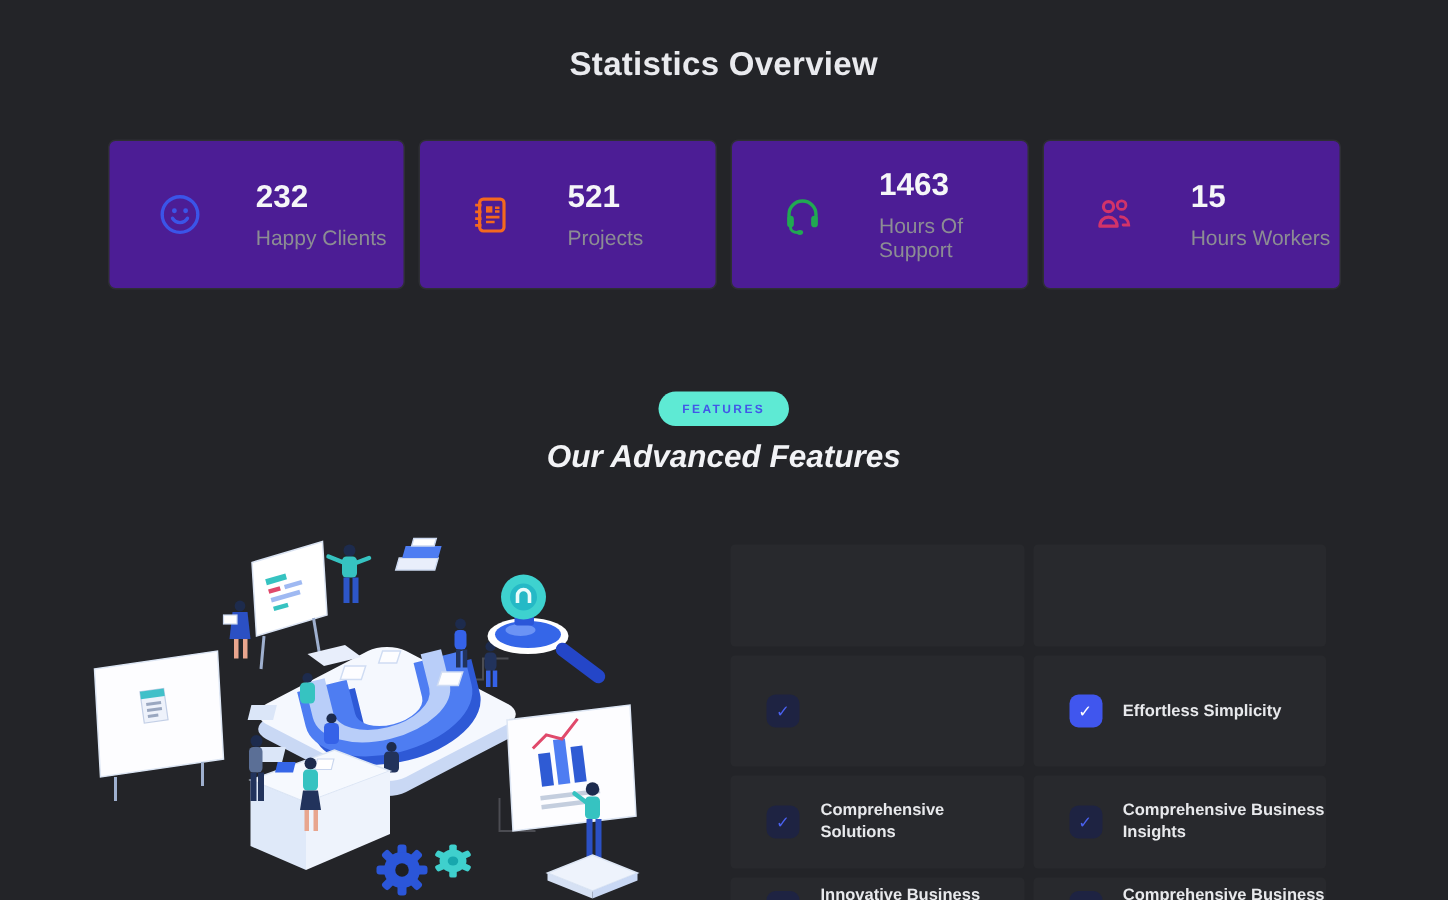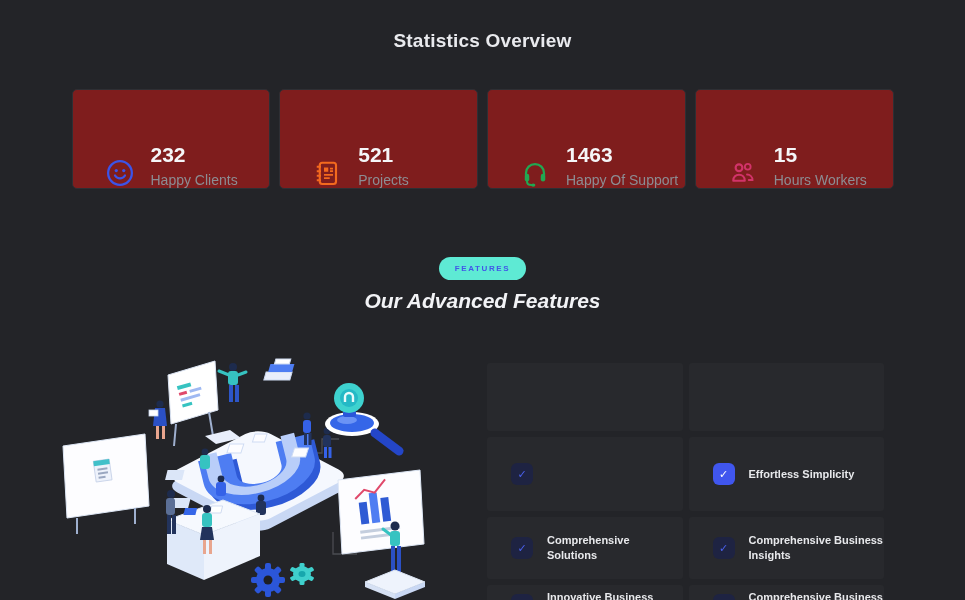--- a/index.html
+++ b/index.html
@@ -1,23 +1,23 @@
 <!DOCTYPE html>
 <html><head>
 <meta charset="utf-8">
 <style>
   html,body{margin:0;padding:0;background:#232428;}
   .page{position:relative;width:965px;height:600px;background:#232428;overflow:hidden;
         font-family:"Liberation Sans","DejaVu Sans",sans-serif;color:#e9eaee;}
 
   
-  .stats-title{padding-top:30px;text-align:center;font-size:19px;font-weight:600;color:#e9eaee;letter-spacing:.2px;}
+  .stats-title{padding-top:30px;text-align:center;font-size:22px;font-weight:600;color:#e9eaee;letter-spacing:.2px;}
   .stats-grid{width:822px;margin:37px auto 0;display:grid;grid-template-columns:repeat(4,1fr);gap:9px;}
-  .stat-card{height:100px;background:#7f1d1d;border:1px solid #2e2f34;border-radius:5px;
-             display:flex;align-items:flex-end;padding-left:32px;gap:16px;box-sizing:border-box;}
+  .stat-card{height:100px;background:#4c1d95;border:1px solid #2e2f34;border-radius:5px;
+             display:flex;align-items:center;padding-left:32px;gap:36px;box-sizing:border-box;}
   .stat-icon{width:30px;height:30px;flex:0 0 30px;}
   .stat-icon svg{width:30px;height:30px;display:block;}
   .stat-value{font-size:21px;font-weight:700;color:#f5f6f8;line-height:1.1;}
   .stat-label{font-size:14px;color:#8c8d93;margin-top:6px;}
 
   
   .features-header{margin-top:68px;text-align:center;}
   .features-badge{display:inline-block;background:#5eead4;color:#4257e8;font-size:8px;font-weight:700;
                   letter-spacing:1.6px;padding:7px 16px;border-radius:14px;}
   .features-heading{margin-top:9px;font-size:21px;font-weight:700;color:#f2f3f6;font-style:italic;}
@@ -100,21 +100,21 @@
       </div>
 
       <div class="stat-card">
         <span class="stat-icon" style="color: rgb(33, 168, 82);">
           <svg viewBox="0 0 24 24">
             <use href="#headset-icon"></use>
           </svg>
         </span>
         <span>
           <div class="stat-value">1463</div>
-          <div class="stat-label">Happy Of Support</div>
+          <div class="stat-label">Hours Of Support</div>
         </span>
       </div>
 
       <div class="stat-card">
         <span class="stat-icon" style="color: rgb(210, 51, 105);">
           <svg viewBox="0 0 24 24">
             <use href="#people-icon"></use>
           </svg>
         </span>
         <span>

